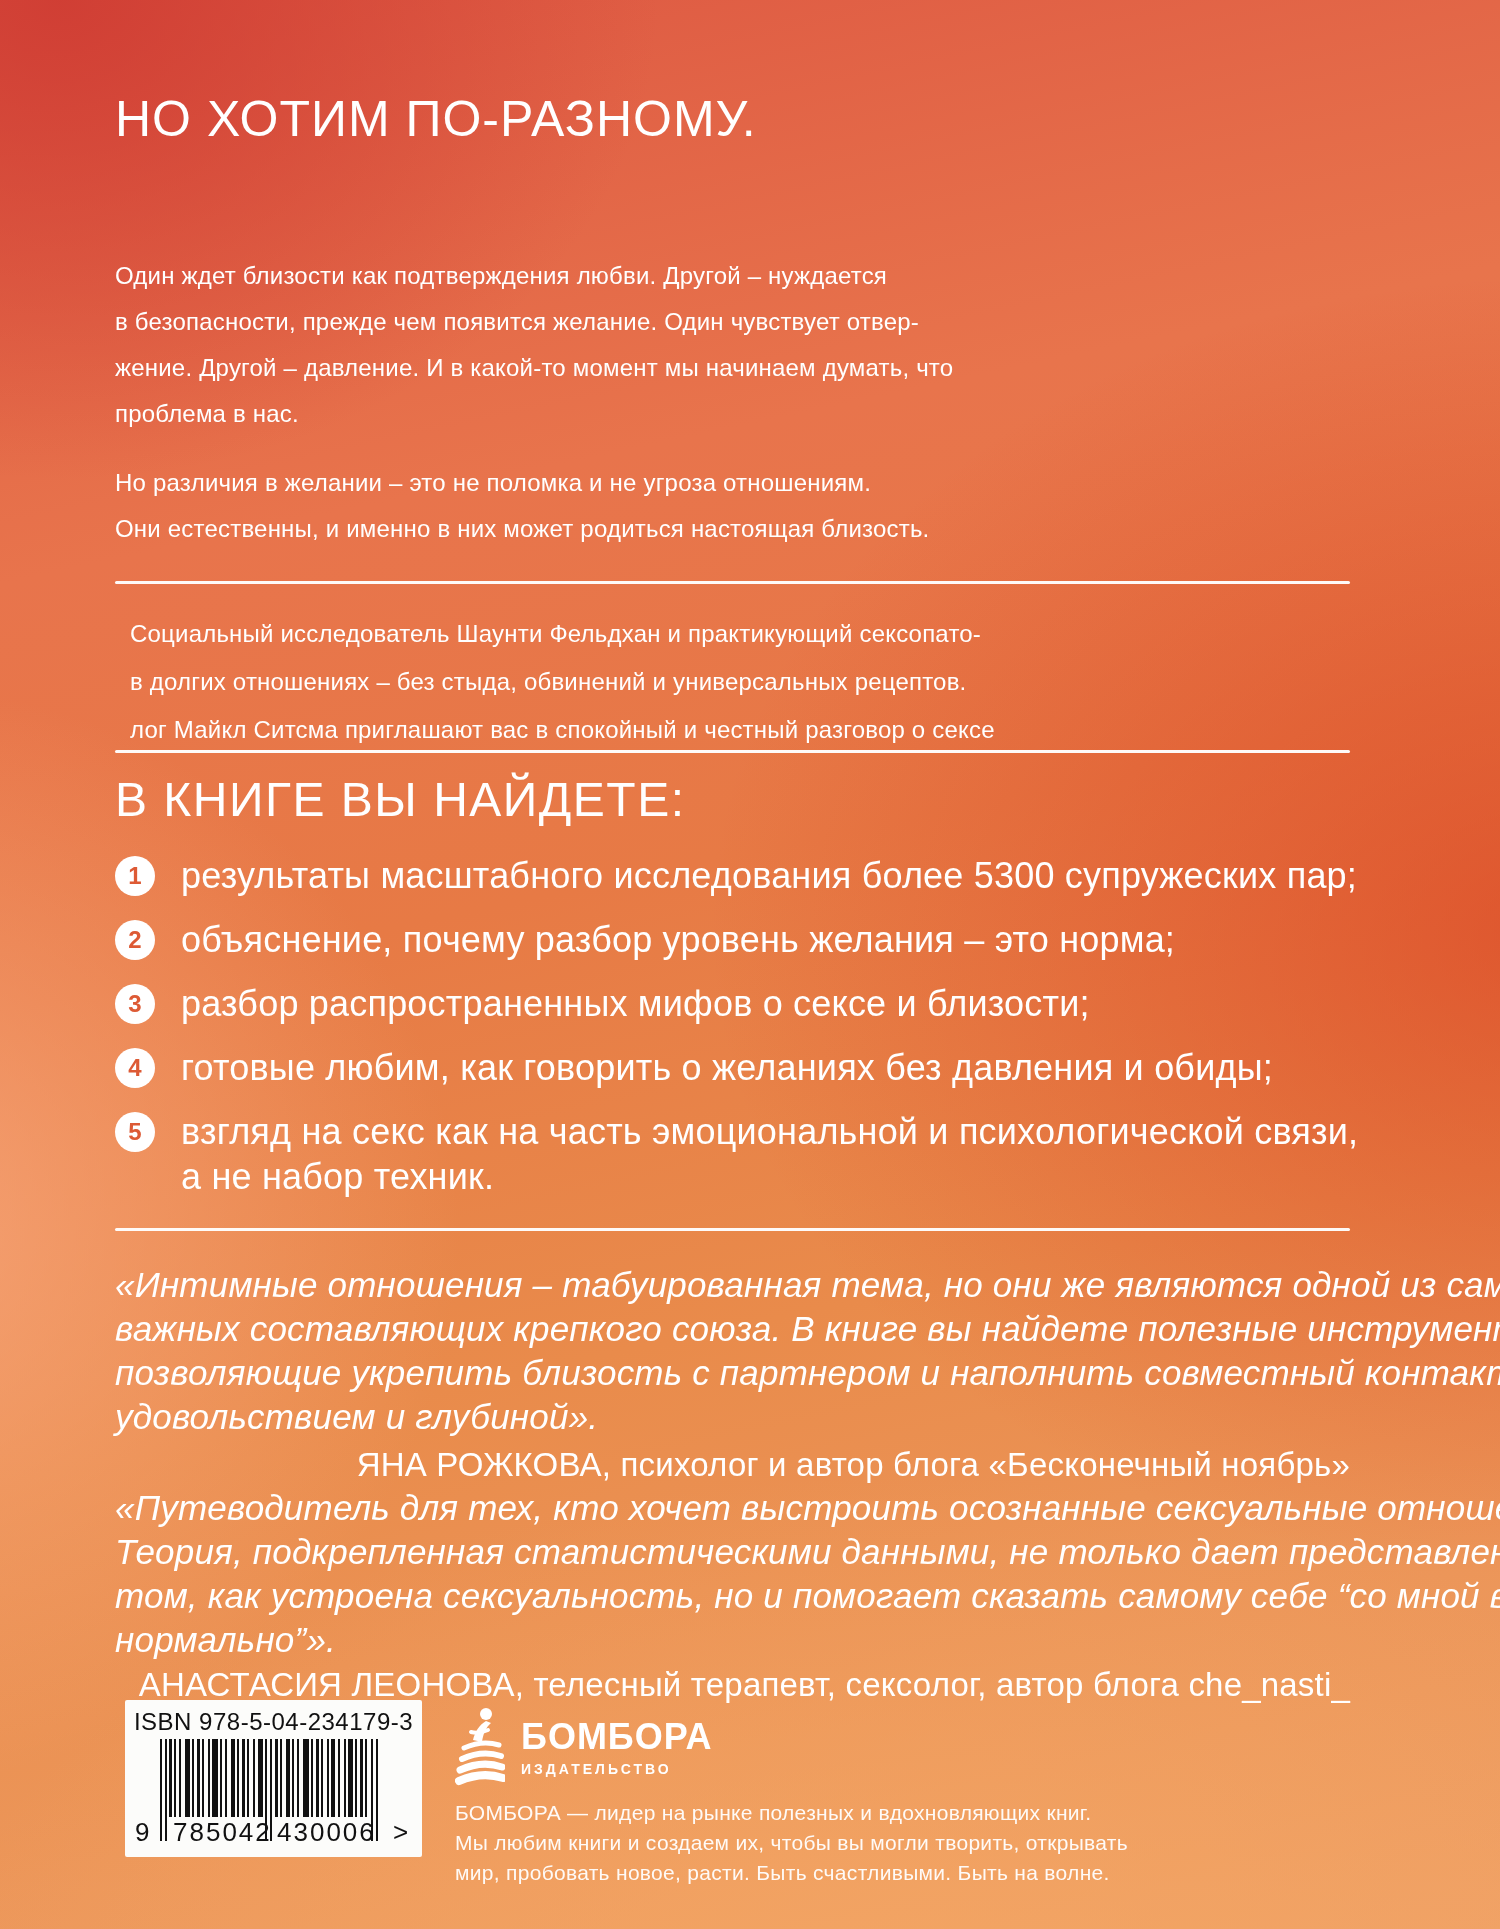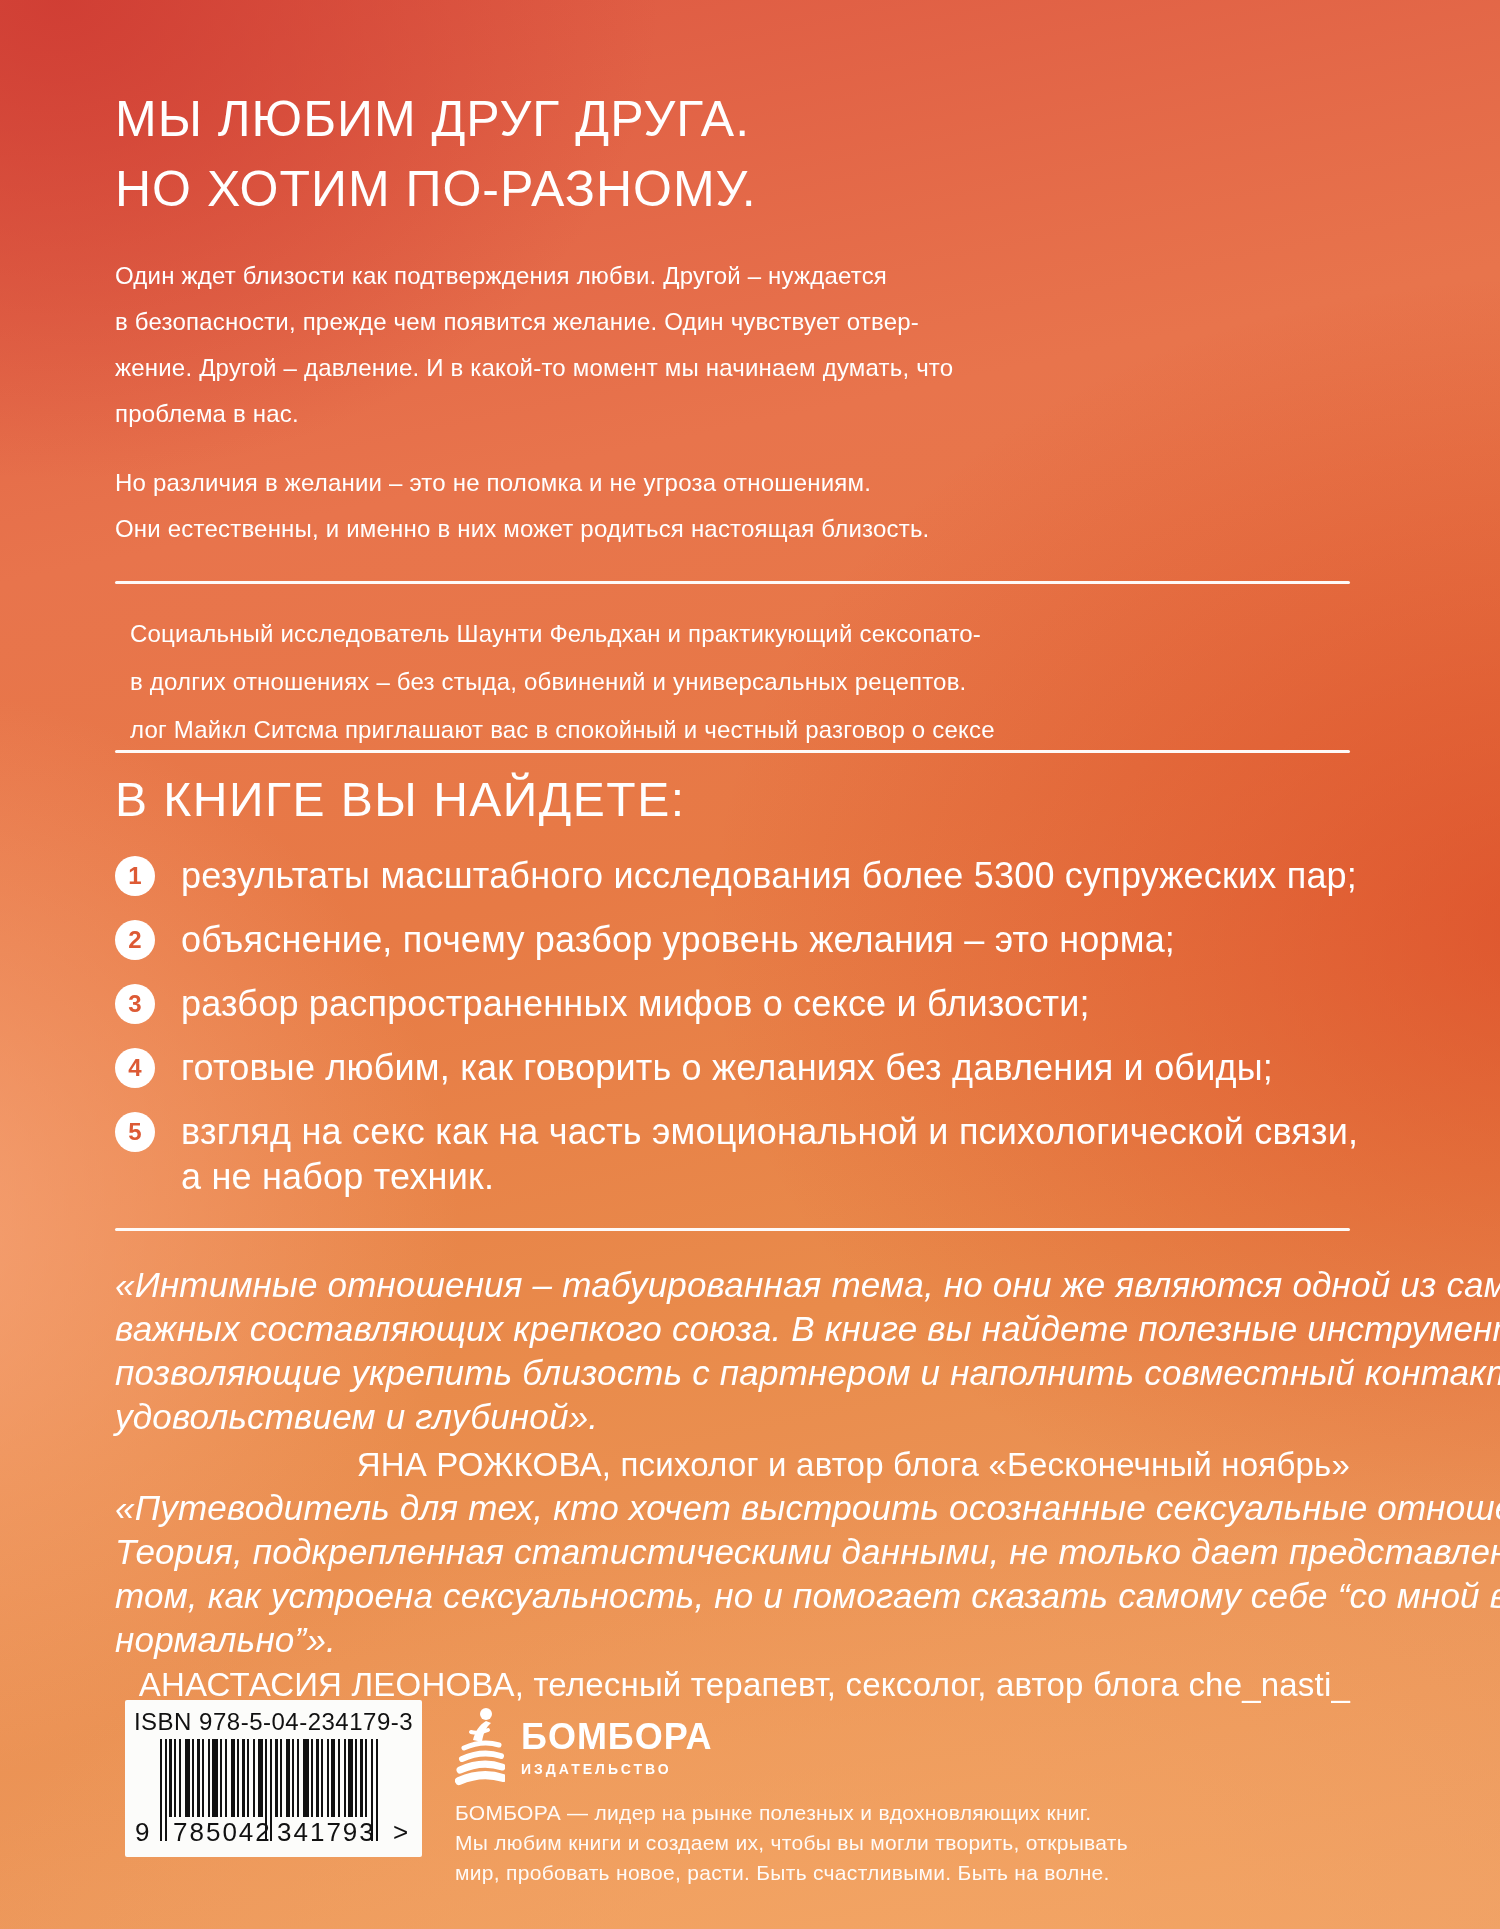--- a/index.html
+++ b/index.html
@@ -76,21 +76,20 @@
   .logo-name { font-size:36px; font-weight:700; letter-spacing:1px; }
   .logo-sub { font-size:14px; font-weight:700; letter-spacing:3px; margin-top:3px; }
   .pub-desc { margin-top:12px; font-size:21px; line-height:30px; letter-spacing:.3px; color:rgba(255,255,255,.95); }
 </style>
 </head>
 <body>
 
 <div class="cover">
 
   <header id="headline" class="block">
-      <div class="line">МЫ ЛЮБИМ ДРУГ ДРУГА.</div>
       <div class="line">НО ХОТИМ ПО-РАЗНОМУ.</div>
     </header>
 
   <section id="para1" class="block body-text">
       <div class="line">Один ждет близости как подтверждения любви. Другой – нуждается</div>
       <div class="line">в безопасности, прежде чем появится желание. Один чувствует отвер-</div>
       <div class="line">жение. Другой – давление. И в какой-то момент мы начинаем думать, что</div>
       <div class="line">проблема в нас.</div>
     </section>
 
@@ -206,21 +205,21 @@
           <div class="bar" style="width: 5px; margin-right: 2px;"></div>
           <div class="bar" style="width: 2px; margin-right: 3px;"></div>
           <div class="bar" style="width: 3px; margin-right: 2px;"></div>
           <div class="bar" style="width: 2px; margin-right: 4px;"></div>
           <div class="bar tall" style="width: 2px; margin-right: 3px;"></div>
           <div class="bar tall" style="width: 2px; margin-right: 0px;"></div>
         </div>
       <div class="digits">
         <span class="d-lead">9</span>
         <span class="d-g1">785042</span>
-        <span class="d-g2">341793</span>
+        <span class="d-g2">430006</span>
         <span class="d-trail">&gt;</span>
       </div>
     </div>
 
     <div class="publisher">
       <div class="logo-row">
         <span class="logo-icon">
           <svg viewBox="0 0 50 80" xmlns="http://www.w3.org/2000/svg" fill="none">
             <circle cx="31" cy="8" r="6" fill="#fff"></circle>
             <path d="M31 15 C24 19 20 26 18 34 L27 36 C28 28 31 21 36 17 Z" fill="#fff"></path>

